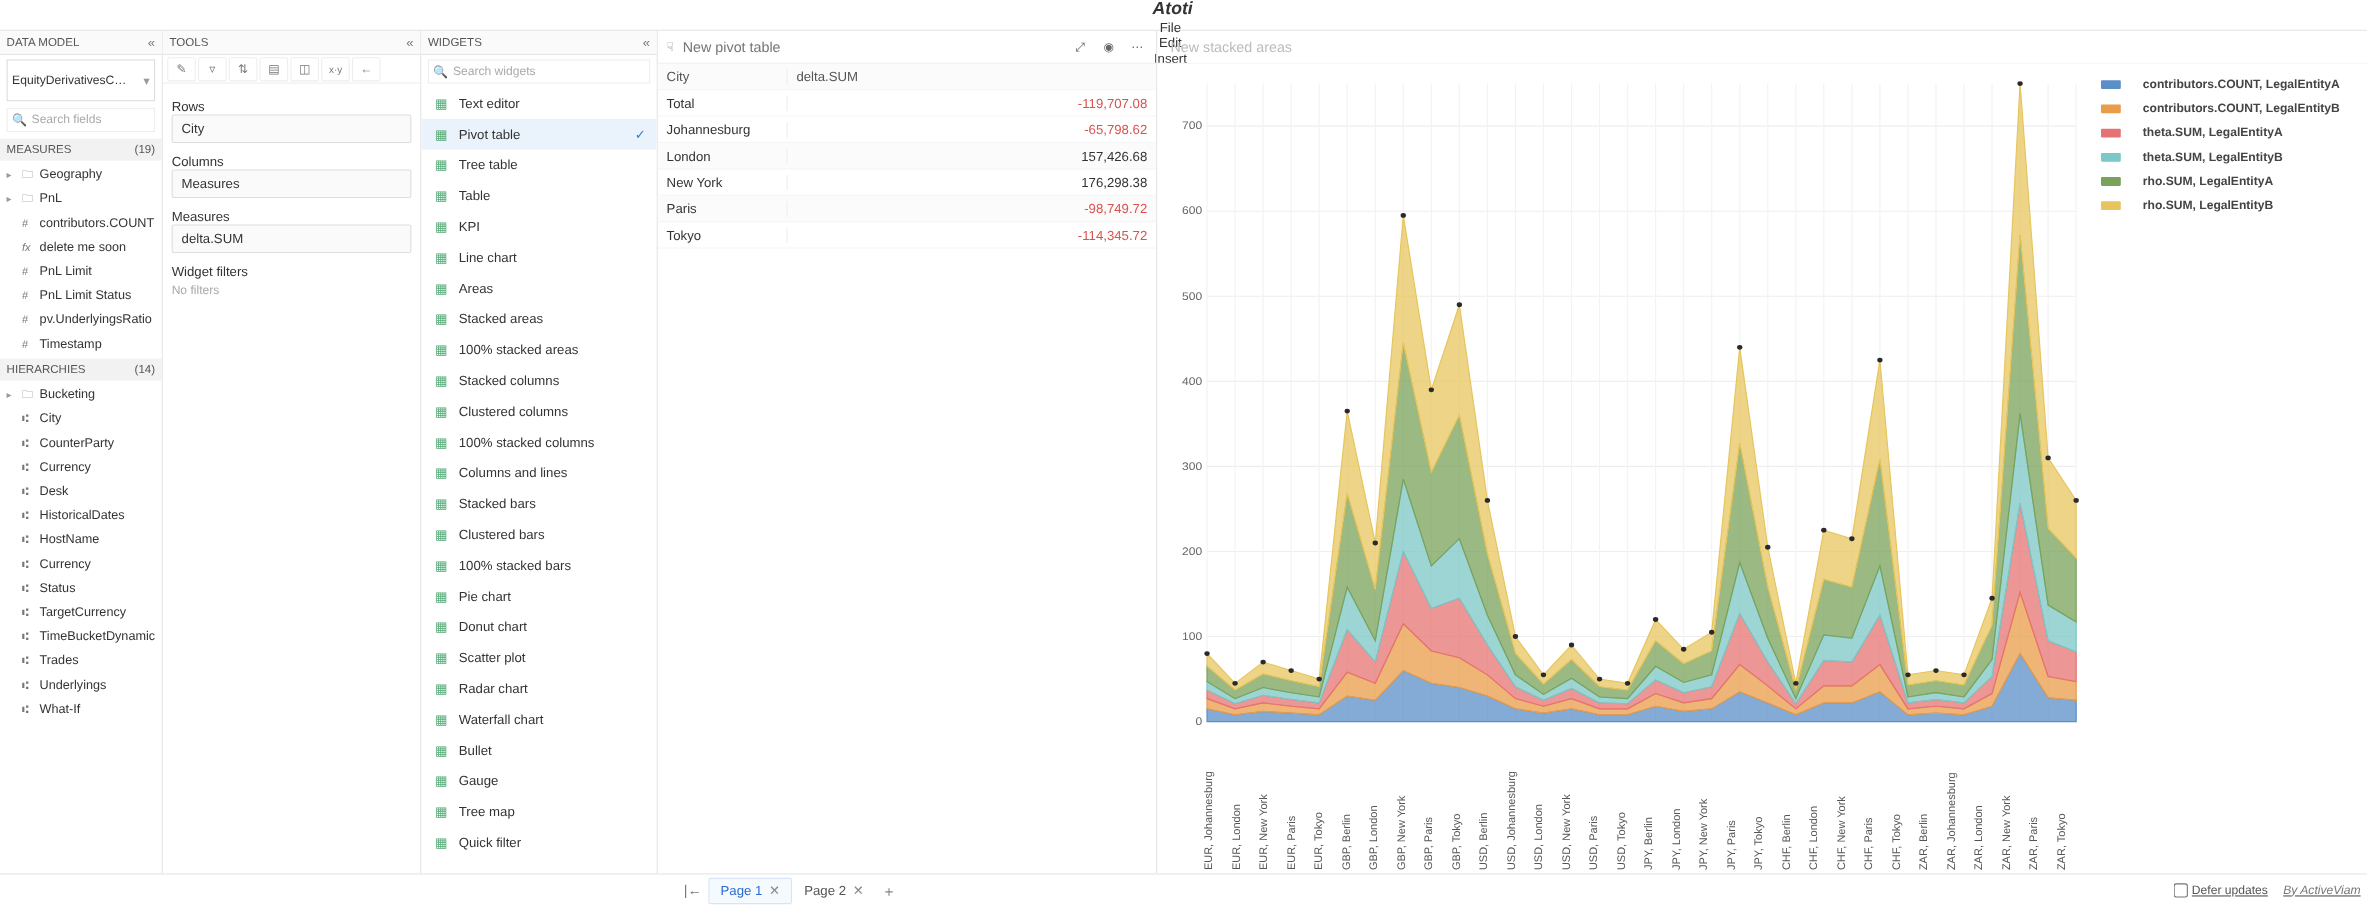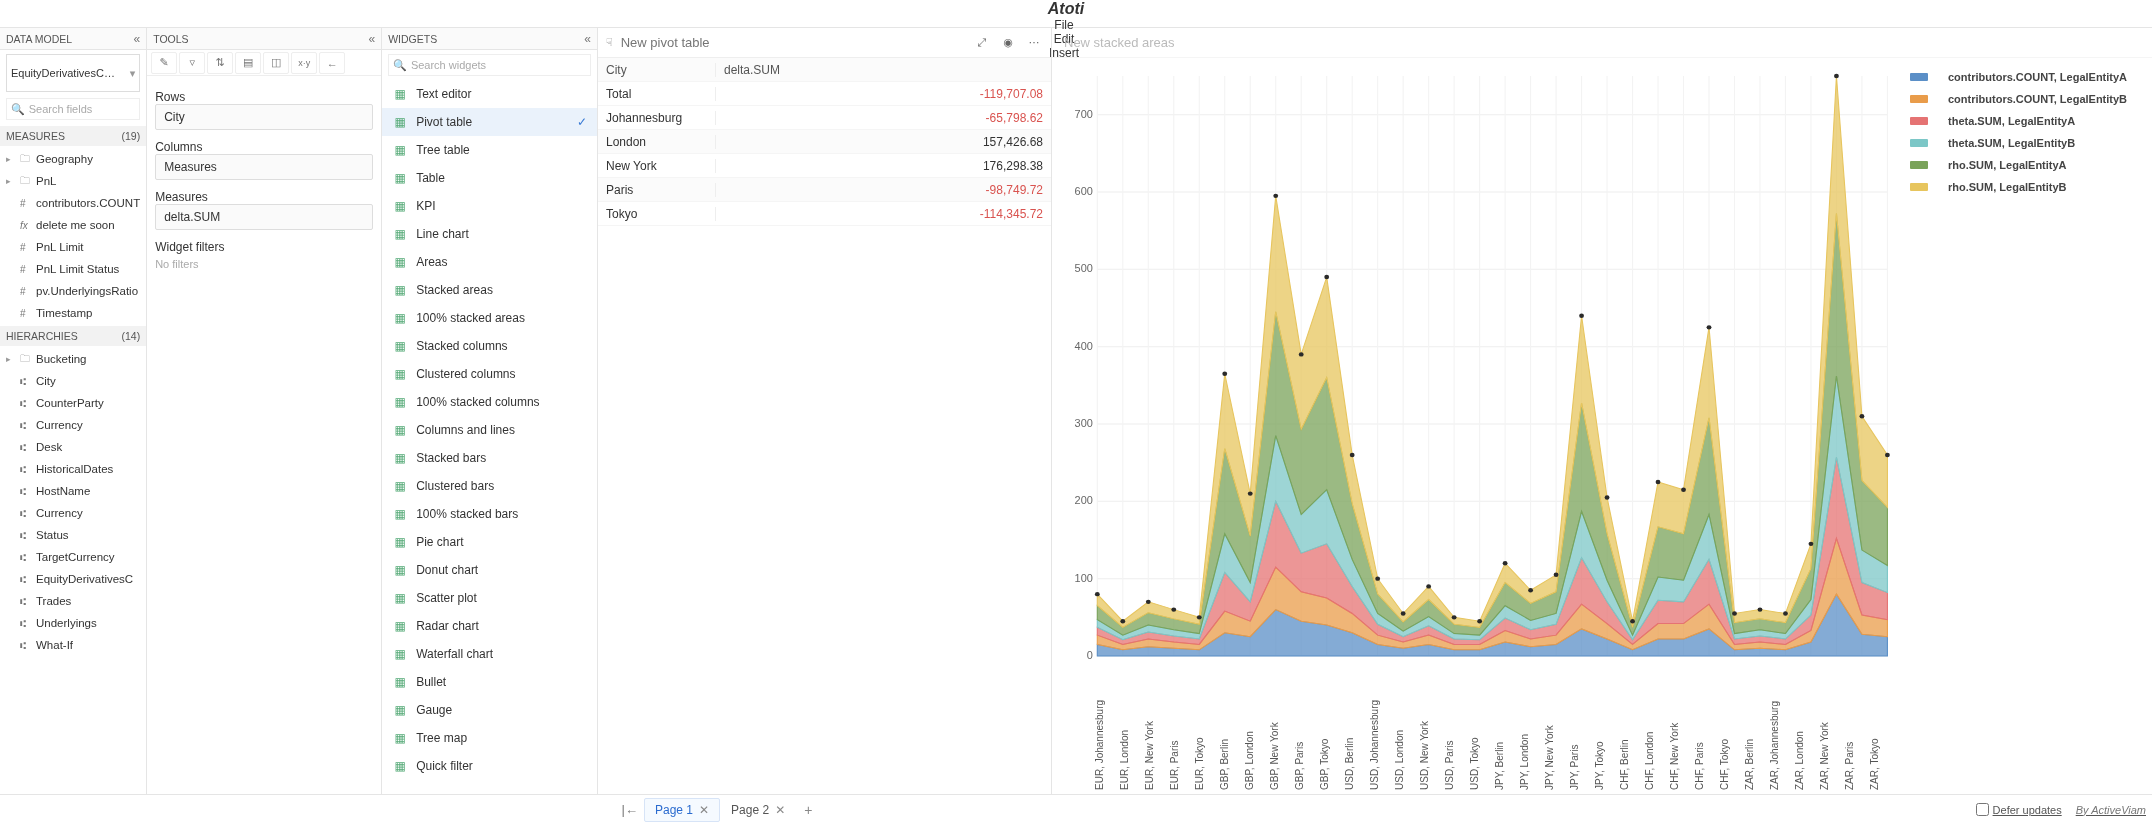--- a/index.html
+++ b/index.html
@@ -209,21 +209,21 @@
           <span>Status</span>
         </div>
         <div class="dm-node">
           <span class="dm-caret"></span>
           <span class="dm-ico">⑆</span>
           <span>TargetCurrency</span>
         </div>
         <div class="dm-node">
           <span class="dm-caret"></span>
           <span class="dm-ico">⑆</span>
-          <span>EquityDerivativesC</span>
+          <span>TimeBucketDynamic</span>
         </div>
         <div class="dm-node">
           <span class="dm-caret"></span>
           <span class="dm-ico">⑆</span>
           <span>Trades</span>
         </div>
         <div class="dm-node">
           <span class="dm-caret"></span>
           <span class="dm-ico">⑆</span>
           <span>Underlyings</span>

